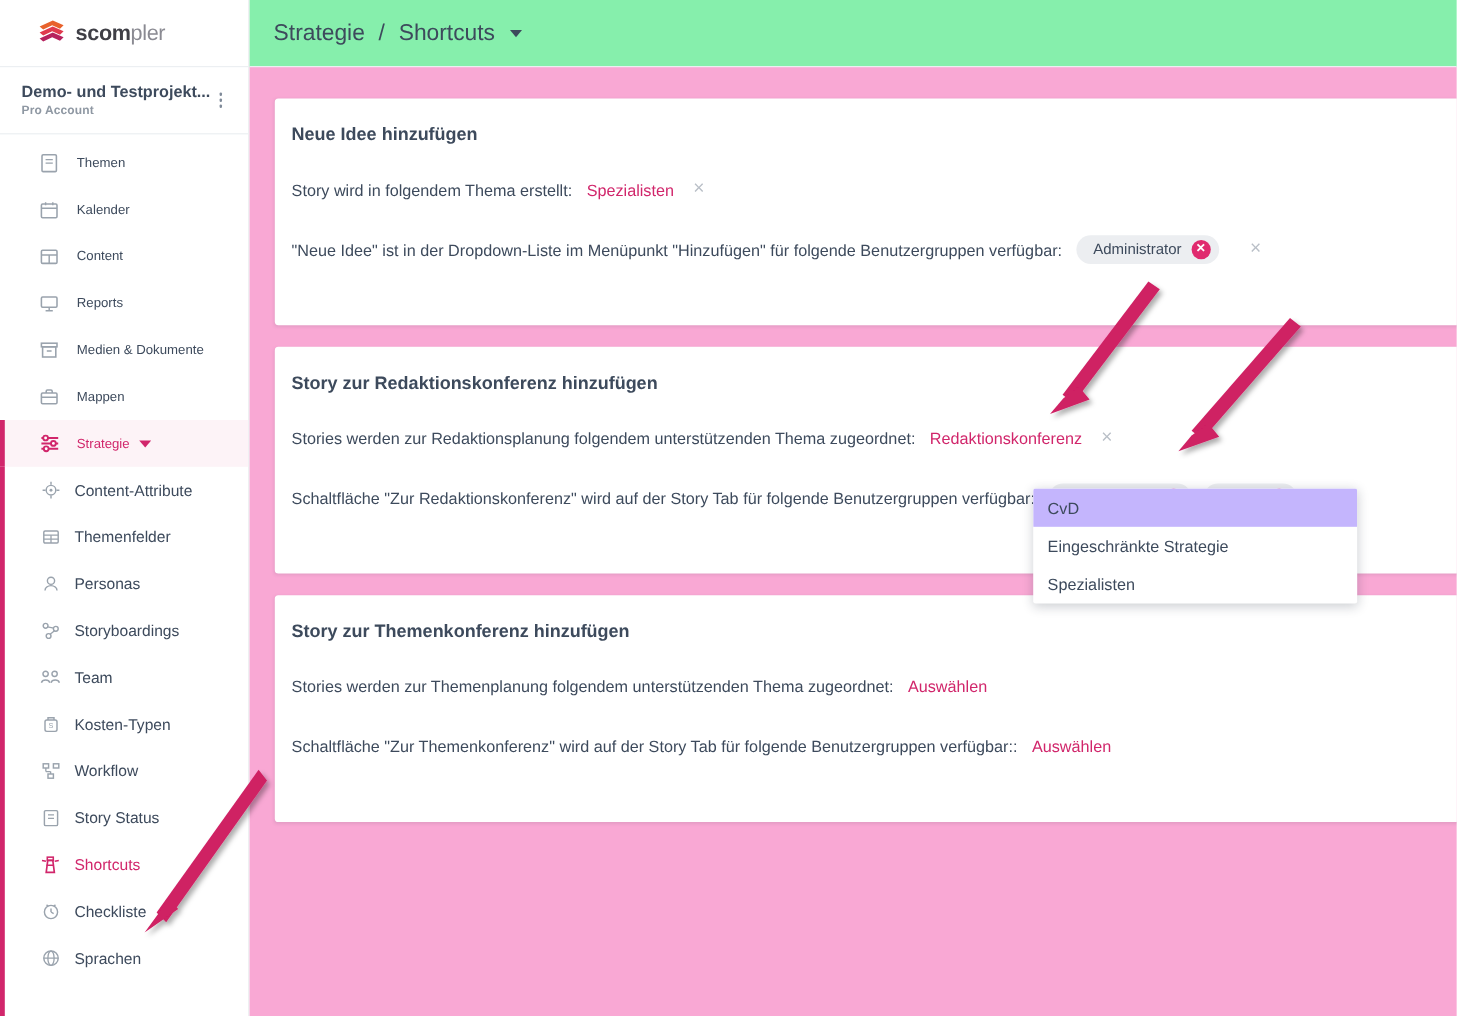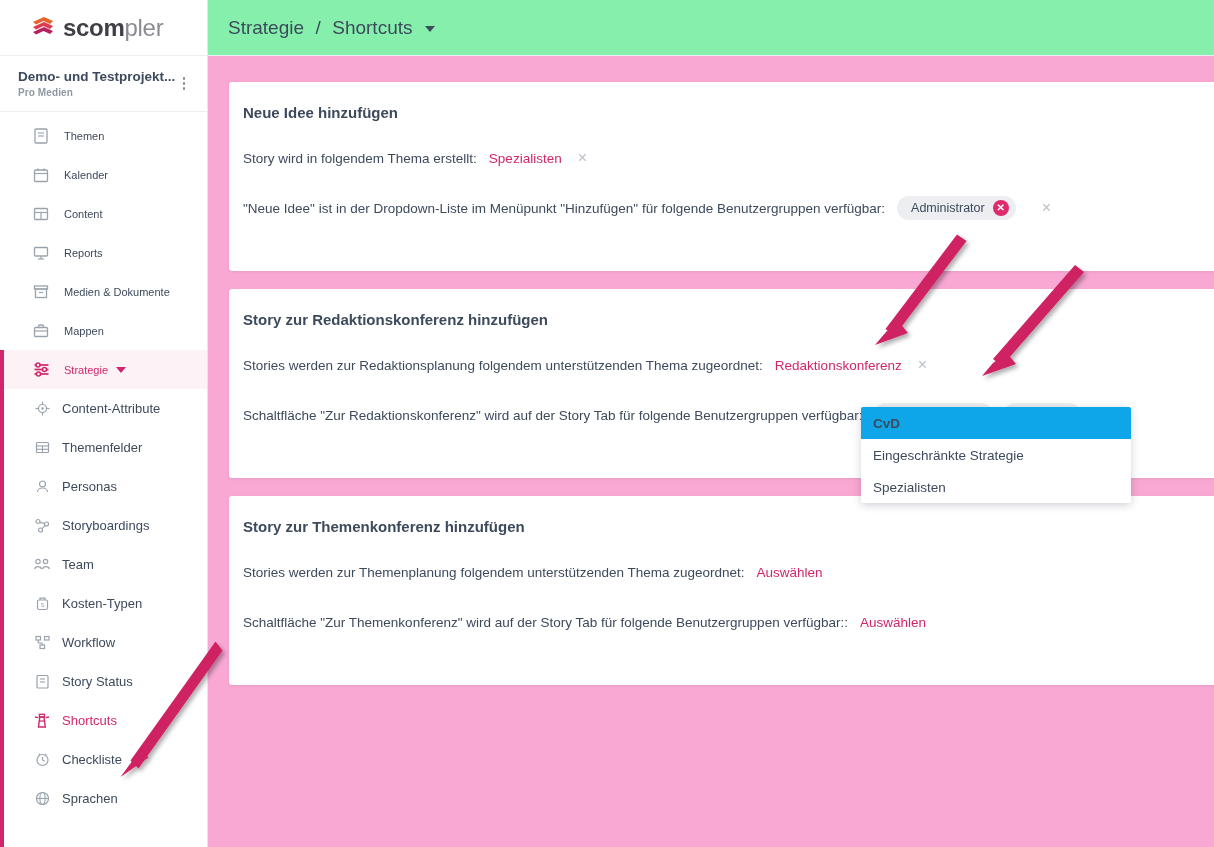--- a/index.html
+++ b/index.html
@@ -21,21 +21,21 @@
     overflow: hidden;
   }
   .logo-area {
     height: 56px;
     display: flex; align-items: center;
     padding-left: 30px;
     border-bottom: 1px solid #eceff2;
   }
   .logo-mark { width: 26px; height: 26px; margin-right: 7px; flex: none; }
   .logo-text {
-    font-size: 24px; letter-spacing: -0.3px;
+    font-size: 18px; letter-spacing: -0.3px;
     color: #3f3f46; font-weight: 600; text-align: right;
   }
   .logo-text .lt-dim { color: #8a8a92; font-weight: 500; }
 
   .project-area {
     padding: 13px 14px 13px 18px;
     border-bottom: 1px solid #eceff2;
     position: relative;
   }
   .project-name {
@@ -161,21 +161,21 @@
     position: absolute; left: 861px; top: 407px;
     width: 270px; background: #ffffff;
     box-shadow: 0 2px 9px rgba(30,40,60,0.22);
     border-radius: 2px; z-index: 40; overflow: hidden;
   }
   .dd-item {
     height: 32px; display: flex; align-items: center;
     padding-left: 12px; font-size: 13.5px; color: #3d4a5c;
     cursor: pointer;
   }
-  .dd-item.hl { background: #0ea5e9; font-weight: bold; }
+  .dd-item.hl { background: #c4b5fd; }
 
   
   #arrows {
     position: absolute; left: 0; top: 0;
     width: 1214px; height: 847px;
     pointer-events: none; z-index: 60;
   }
 </style>
 </head>
 <body>
@@ -188,21 +188,21 @@
       <svg class="logo-mark" viewBox="0 0 26 26">
         <path d="M3 7 L14 2 L23 6 L20 9 L13.5 6 L6 9.5 Z" fill="#e8622c"></path>
         <path d="M3 12 L14 7 L23 11 L20 14 L13.5 11 L6 14.5 Z" fill="#e03a4e"></path>
         <path d="M3 17 L14 12 L23 16 L20 19 L13.5 16 L6 19.5 Z" fill="#b6225e"></path>
       </svg>
       <div class="logo-text"><span>scom</span><span class="lt-dim">pler</span></div>
     </div>
 
     <div class="project-area">
       <div class="project-name">Demo- und Testprojekt...</div>
-      <div class="project-sub">Pro Medien</div>
+      <div class="project-sub">Pro Account</div>
       <div class="kebab">
           <i></i>
           <i></i>
           <i></i>
         </div>
     </div>
 
     <div class="sub-rail"></div>
 
     <nav class="nav">

